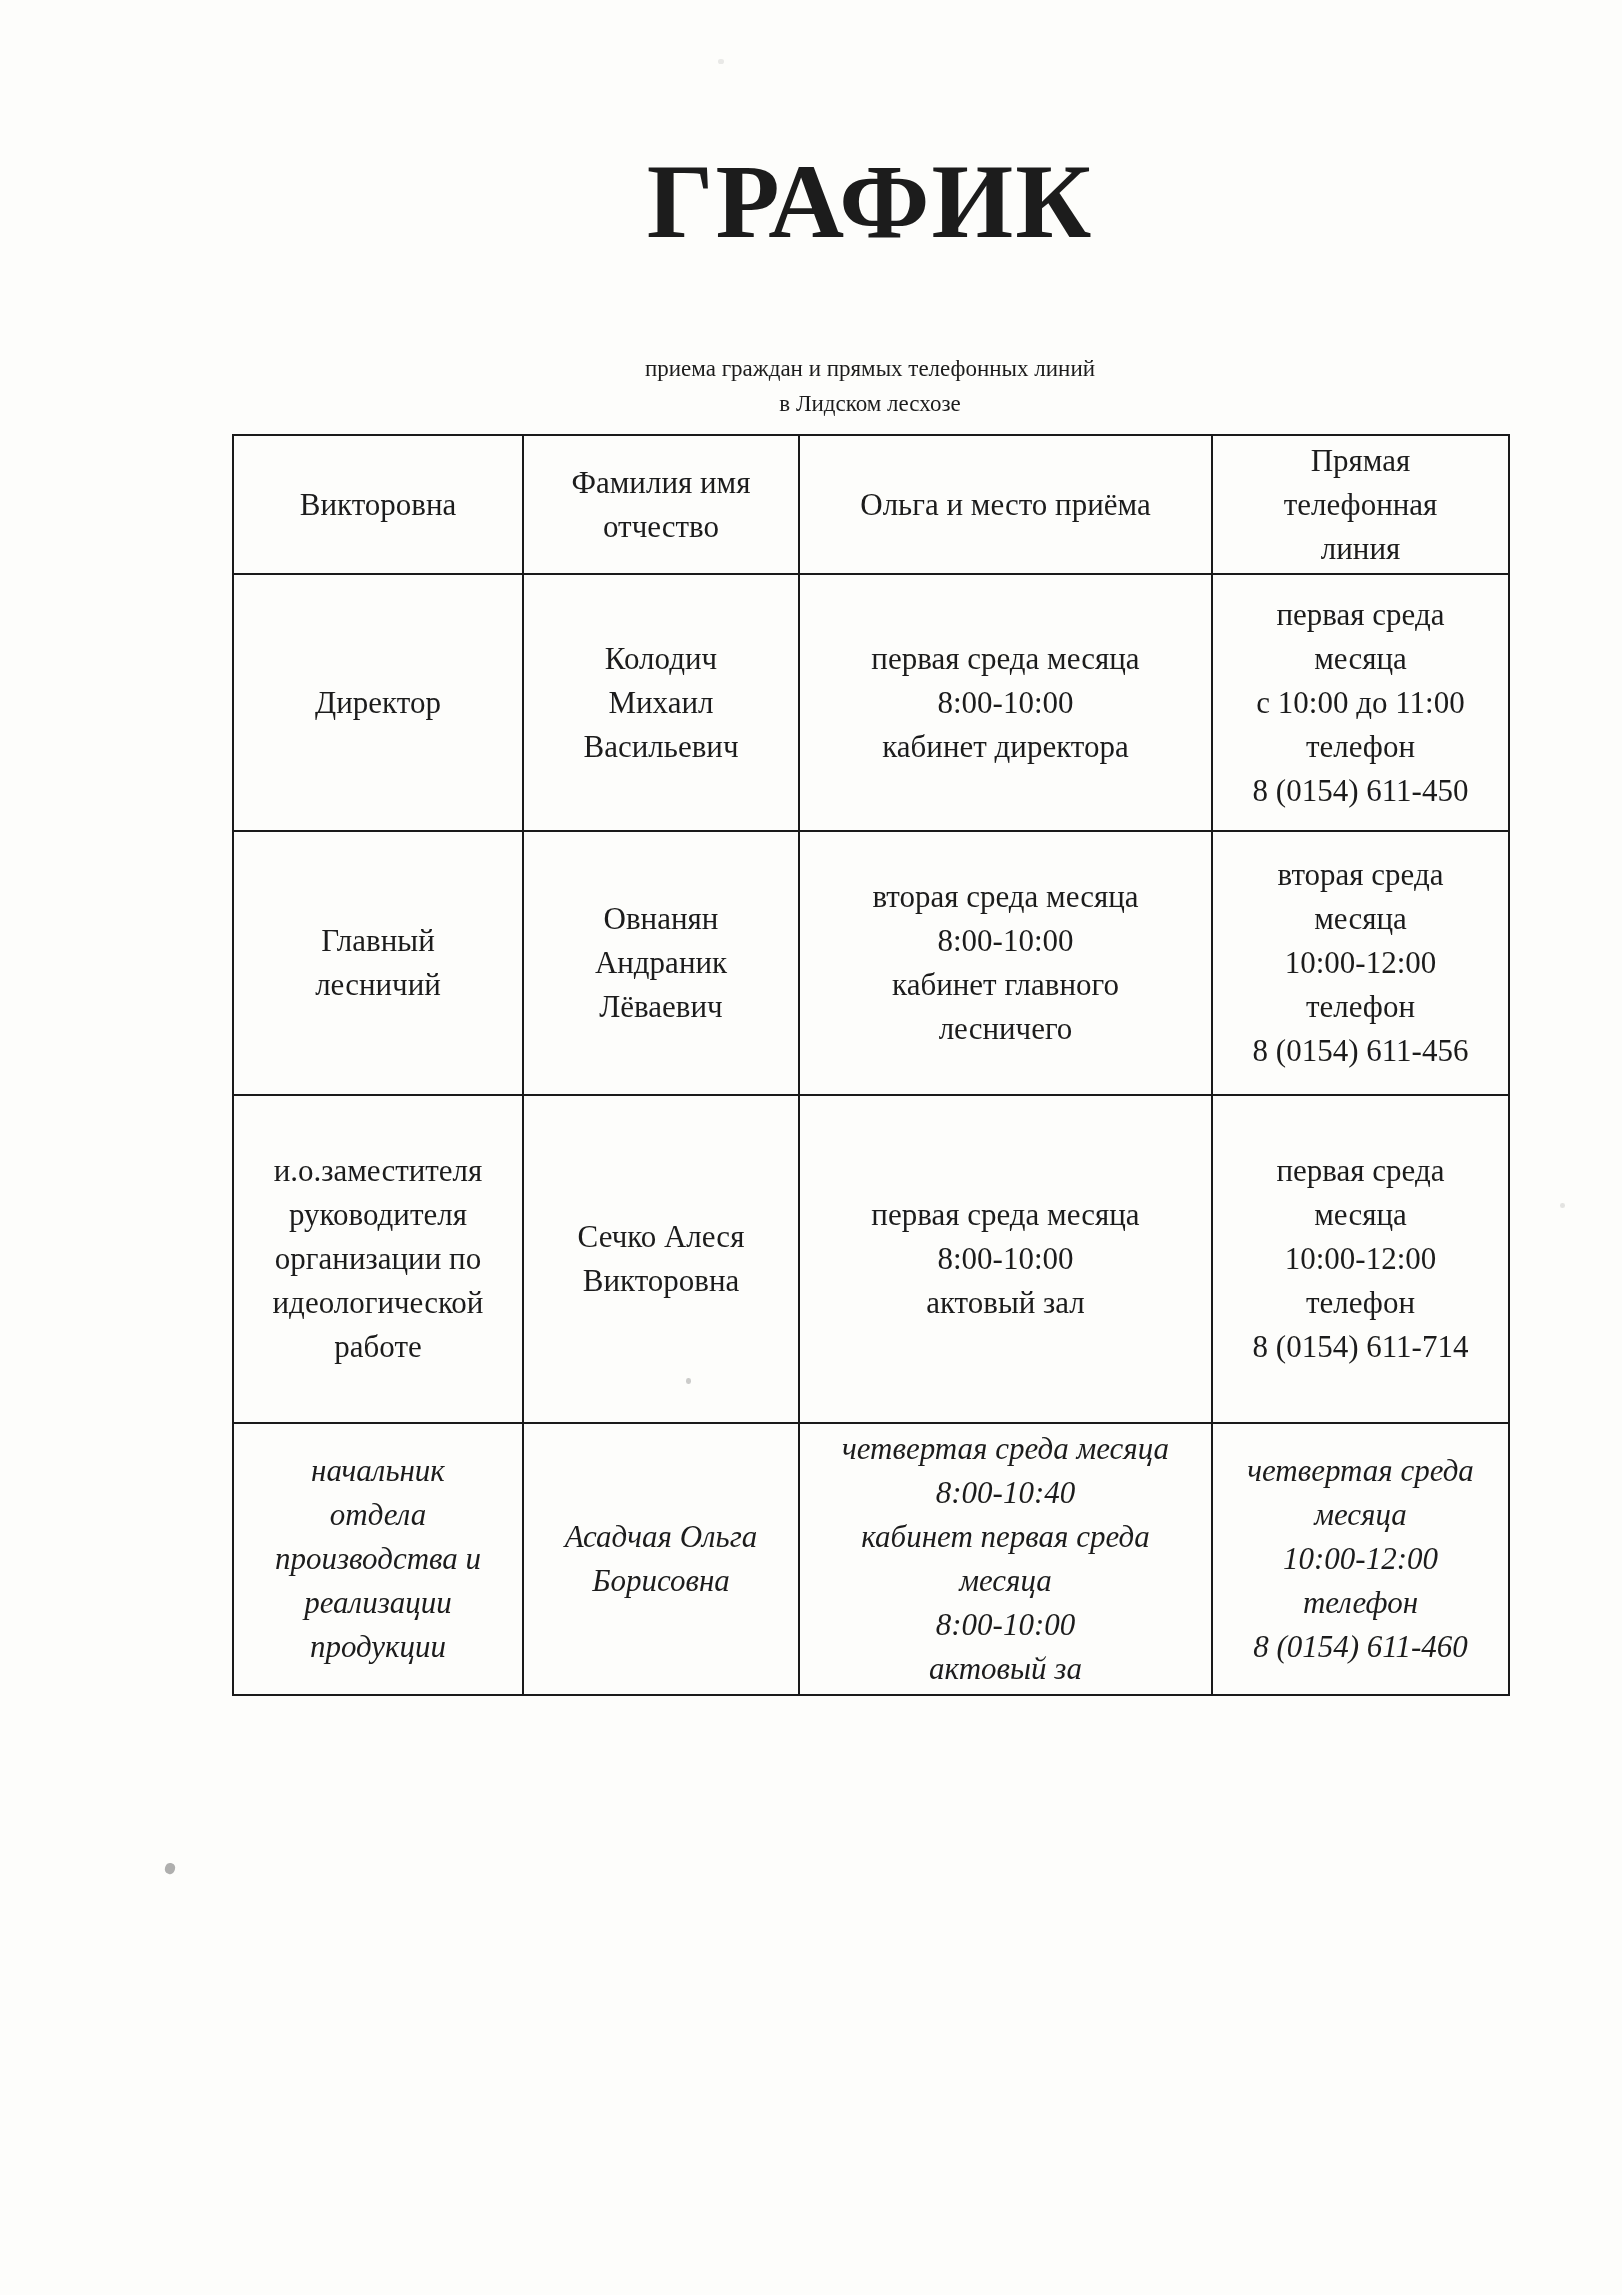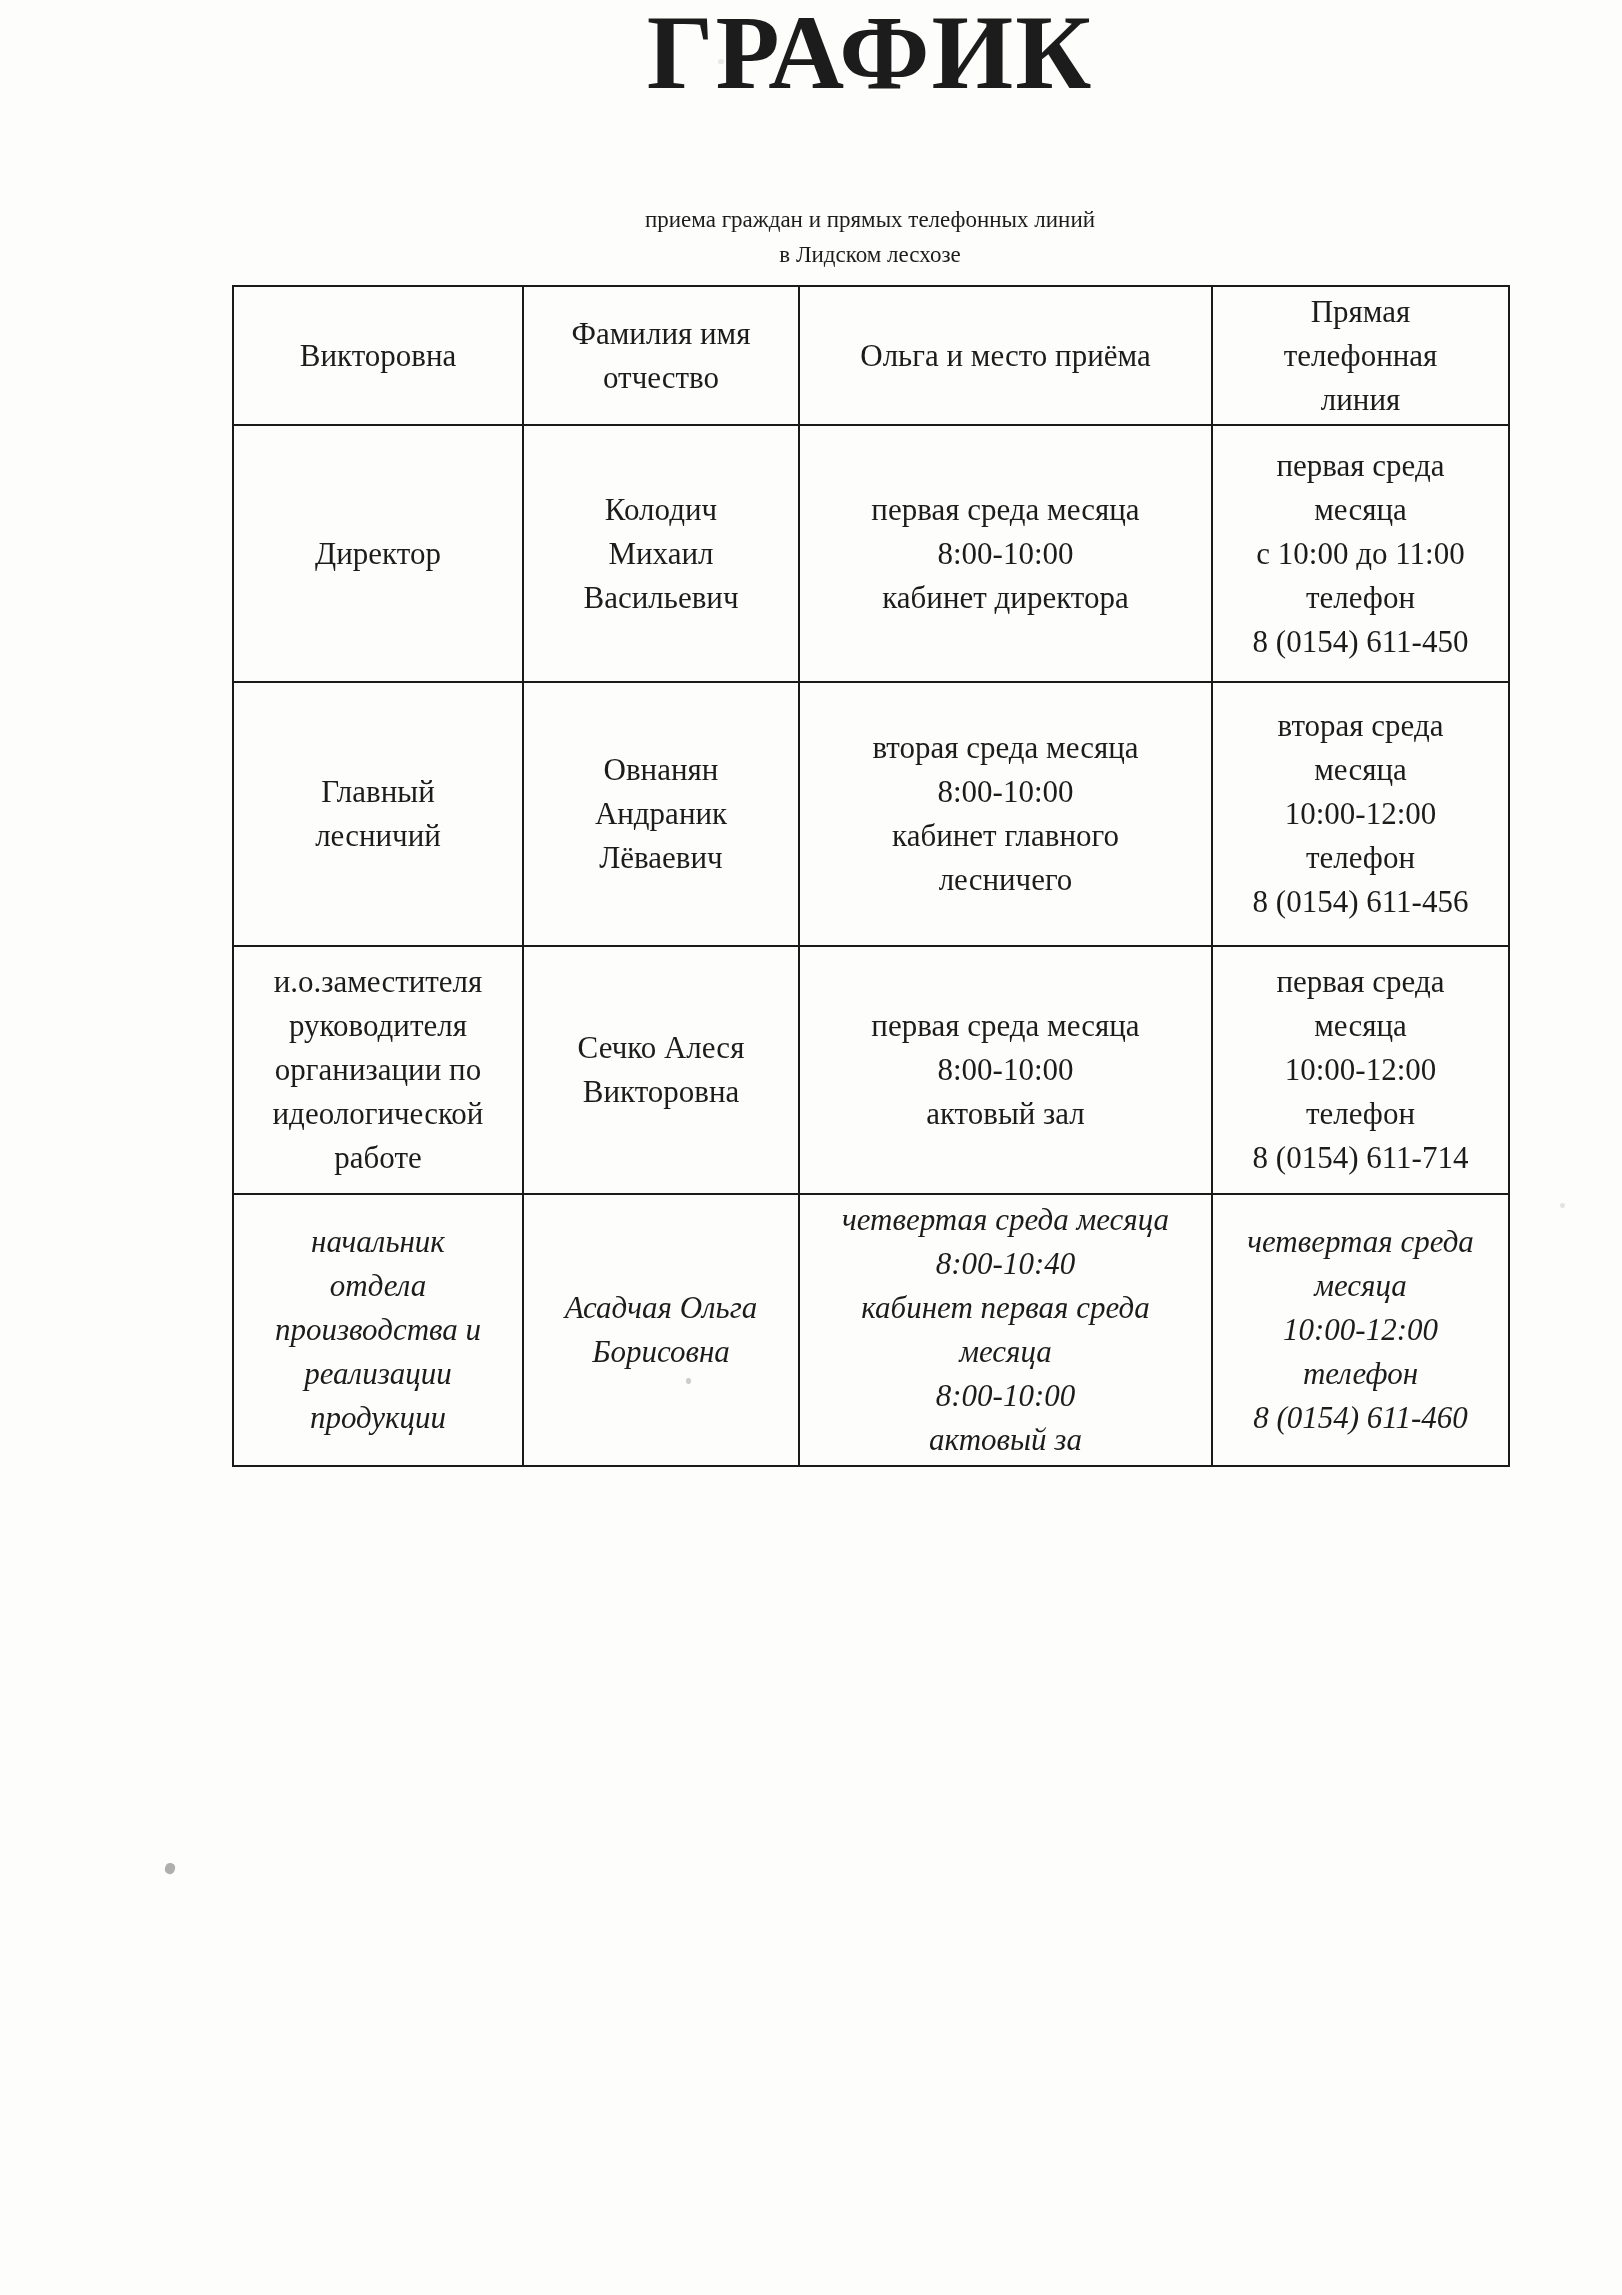--- a/index.html
+++ b/index.html
@@ -15,20 +15,21 @@
     font-family: "Liberation Serif", "DejaVu Serif", serif;
     position: relative;
     overflow: hidden;
   }
   .content {
     margin-left: 232px;
     width: 1276px;
   }
   .doc-title {
     margin: 0;
+    padding-top: 149px;
     font-size: 105px;
     font-weight: 700;
     line-height: 1;
     letter-spacing: 2px;
     text-align: center;
     white-space: pre-line;
   }
   .doc-subtitle {
     margin: 98px 0 0 0;
     font-size: 23px;
@@ -54,21 +55,21 @@
     padding: 2.6px 6.5px;
     overflow: hidden;
   }
   col.c1 { width: 290px; }
   col.c2 { width: 276px; }
   col.c3 { width: 413px; }
   col.c4 { width: 297px; }
   tr.hdr      { height: 135px; }
   tr.r0       { height: 257px; }
   tr.r1       { height: 264px; }
-  tr.r2       { height: 248px; }
+  tr.r2       { height: 328px; }
   tr.r3       { height: 272px; font-style: italic; }
   
   .speck {
     position: absolute;
     background: #6f6f6f;
     border-radius: 45%;
   }
   .speck.s1 { top: 1863px; left: 165px; width: 9.8px; height: 11px; opacity: 0.55; transform: rotate(18deg); }
   .speck.s2 { top: 59px;   left: 718px; width: 5.9px;  height: 5.2px;  opacity: 0.14; }
   .speck.s3 { top: 1203px; left: 1560px; width: 5.2px;  height: 5.2px;  opacity: 0.18; }

